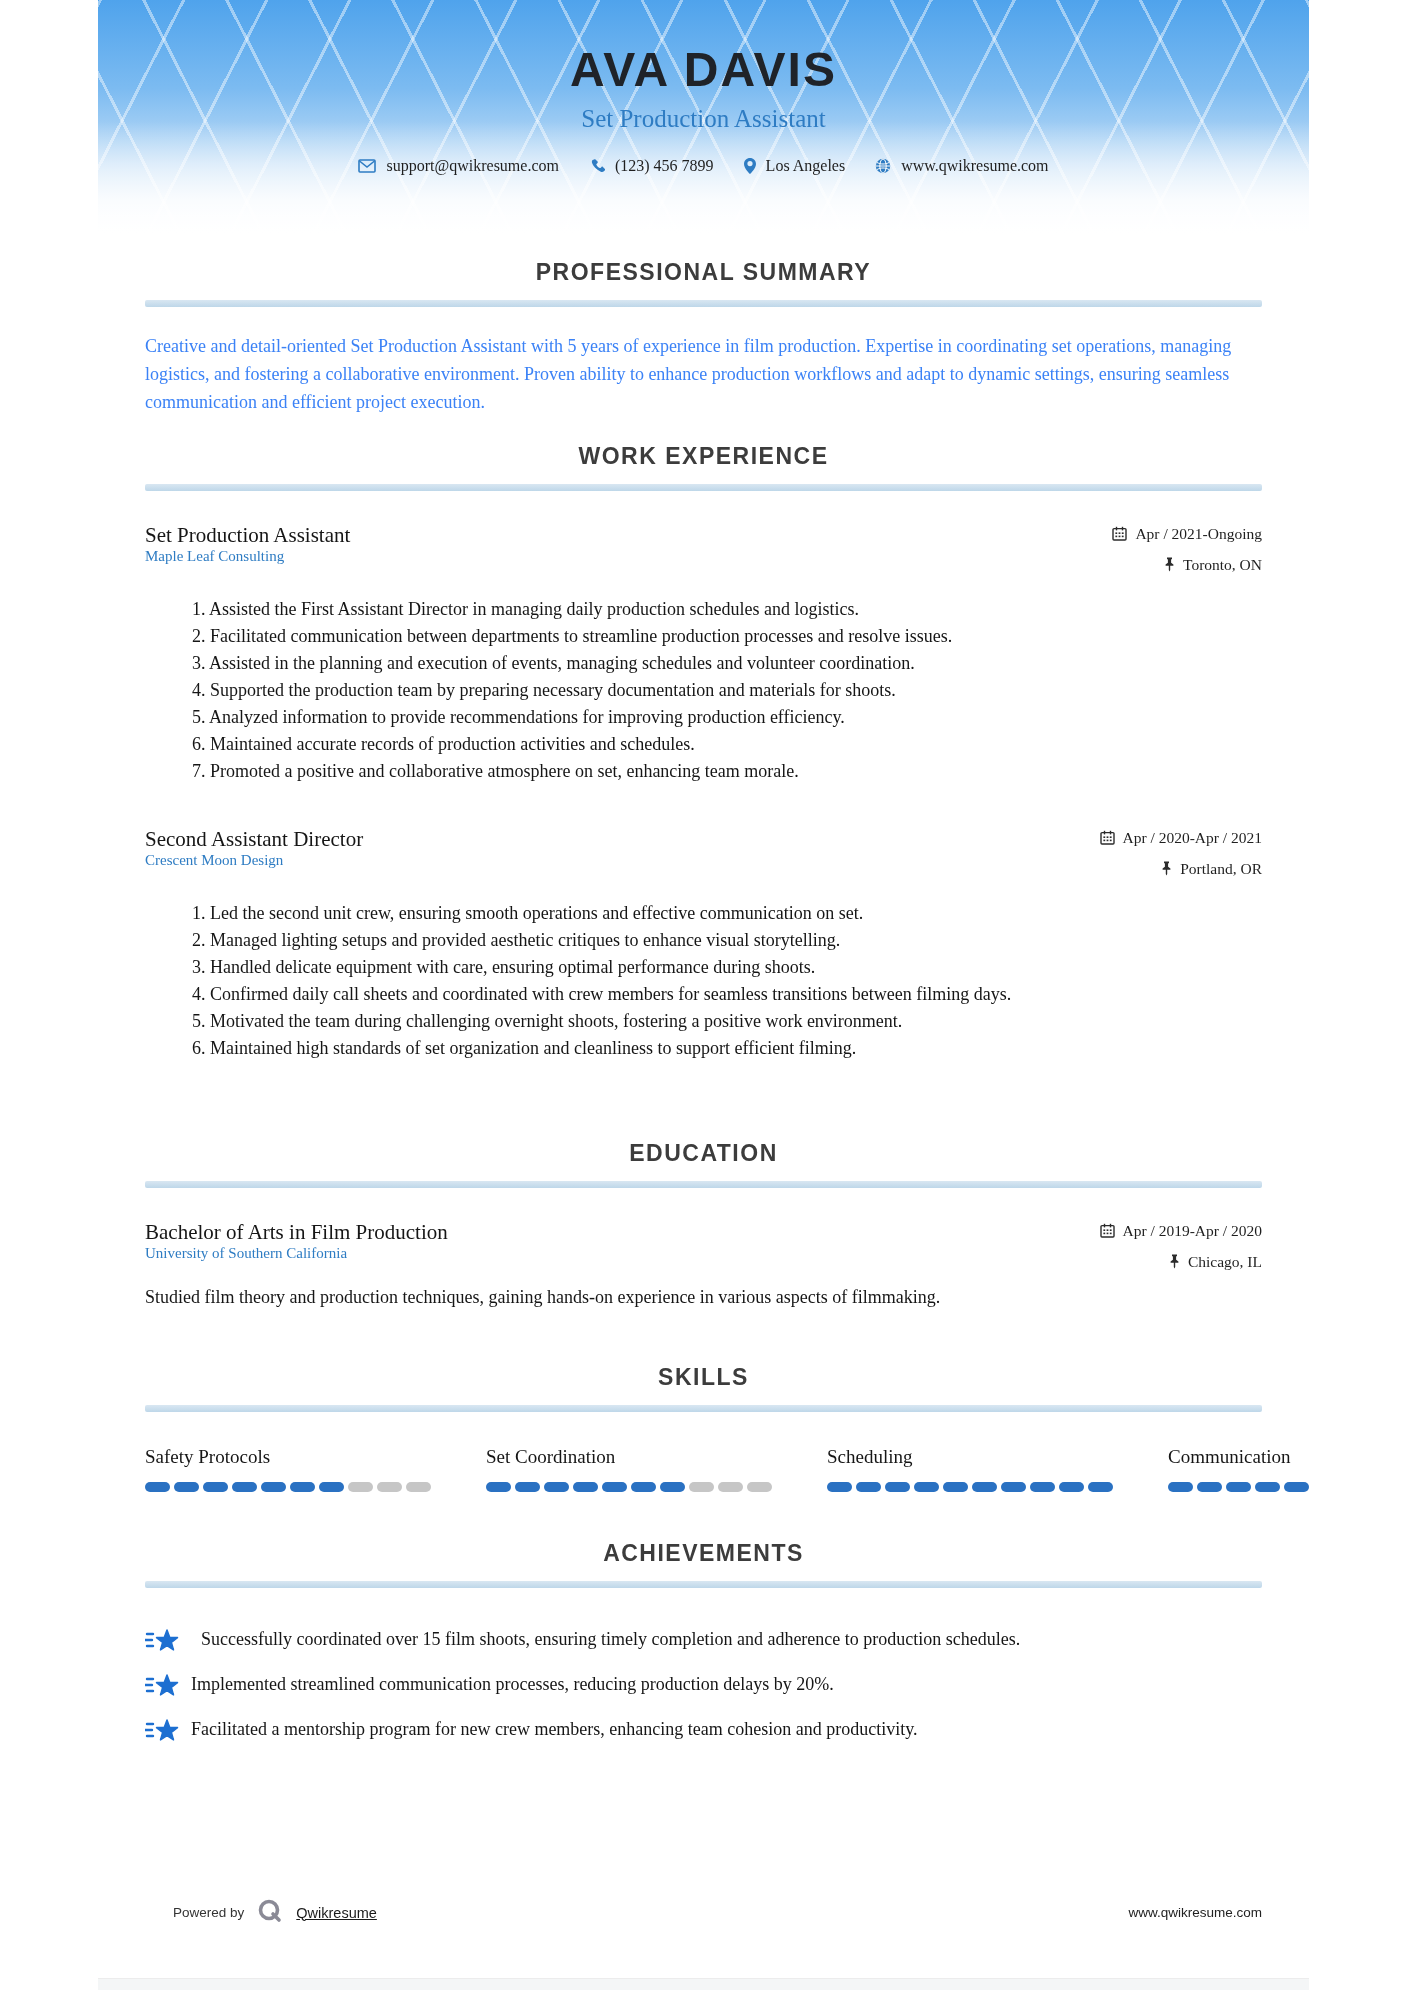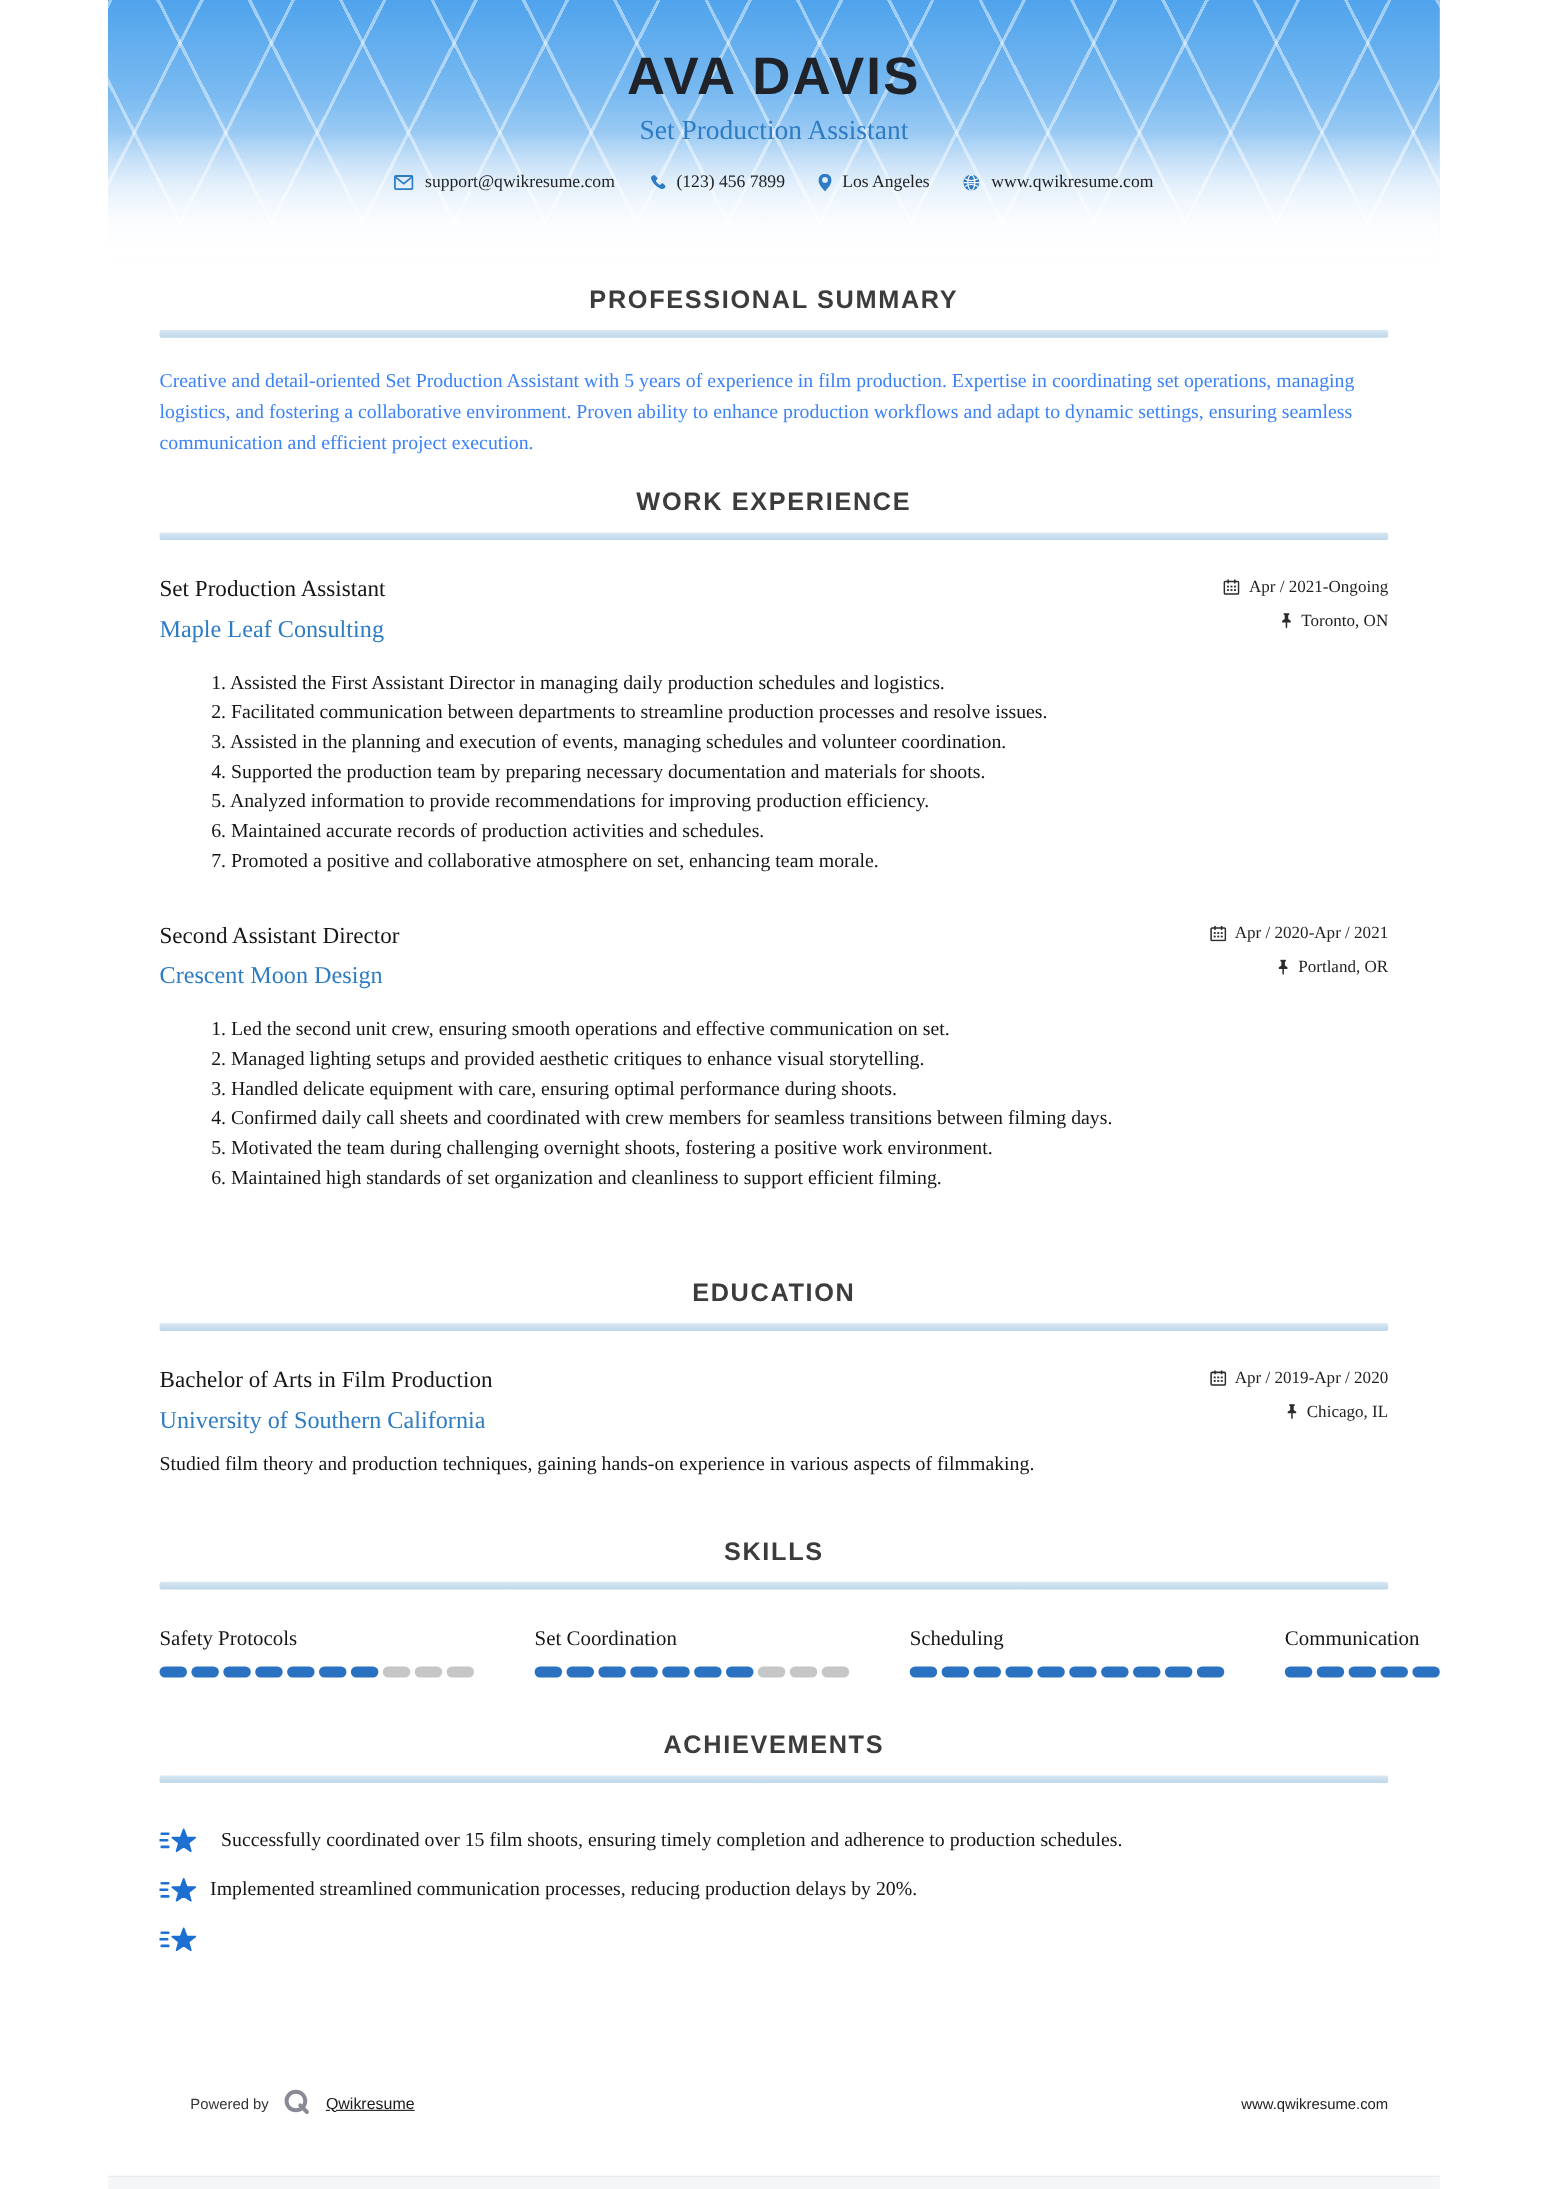--- a/index.html
+++ b/index.html
@@ -43,21 +43,21 @@
     height:7px; margin:14px 47px 0; border-radius:2px;
     background:linear-gradient(180deg, #d9e7f2 0%, #bed7e9 100%);
   }
 
   .summary-text { margin:26px 47px 0; font-size:18px; line-height:1.55; color:#3b82f6; }
 
   
   .entry { margin:32px 47px 0; }
   .entry-head { display:flex; justify-content:space-between; align-items:flex-start; }
   .entry-title { font-size:21px; color:#161616; }
-  .entry-company { margin-top:11px; font-size:22px; color:var(--accent-blue,#2e7cc3); }
+  .entry-company { margin-top:0; font-size:15px; color:var(--accent-blue,#2e7cc3); }
   .entry-meta { text-align:left; font-size:15.5px; color:#1f1f1f; white-space:nowrap; }
   .meta-row { display:flex; justify-content:flex-end; align-items:center; gap:8px; margin-top:2px; }
   .meta-row + .meta-row { margin-top:13px; }
   .meta-row svg { color:#2b2b2b; display:block; }
 
   ol.bullets { margin:22px 47px 0; counter-reset:n; }
   ol.bullets li {
     list-style:none; counter-increment:n;
     font-size:18px; line-height:27px; color:#161616;
   }
@@ -377,20 +377,21 @@
           </span>
         <span class="ach-text">Implemented streamlined communication processes, reducing production delays by 20%.</span>
       </div>
       <div class="ach-item">
         <span>
             <svg width="34" height="28" viewBox="0 0 34 28">
               <path d="M2 8h6M0 14h7M2 20h6" stroke="currentColor" stroke-width="2.4" stroke-linecap="round"></path>
               <polygon points="22,4 24.7,11.3 32.5,11.6 26.4,16.4 28.5,23.9 22,19.6 15.5,23.9 17.6,16.4 11.5,11.6 19.3,11.3" fill="currentColor" stroke="currentColor" stroke-width="1.5" stroke-linejoin="round"></polygon>
             </svg>
           </span>
+        <span class="ach-text">Facilitated a mentorship program for new crew members, enhancing team cohesion and productivity.</span>
       </div>
     </div>
 
   </main>
 
   <div class="footer">
     <div class="footer-left">
       <span>Powered by</span>
       <span class="q-logo"><svg width="28" height="28" viewBox="0 0 28 28">
             <circle cx="13" cy="13" r="8.5" fill="none" stroke="currentColor" stroke-width="3.6"></circle>

